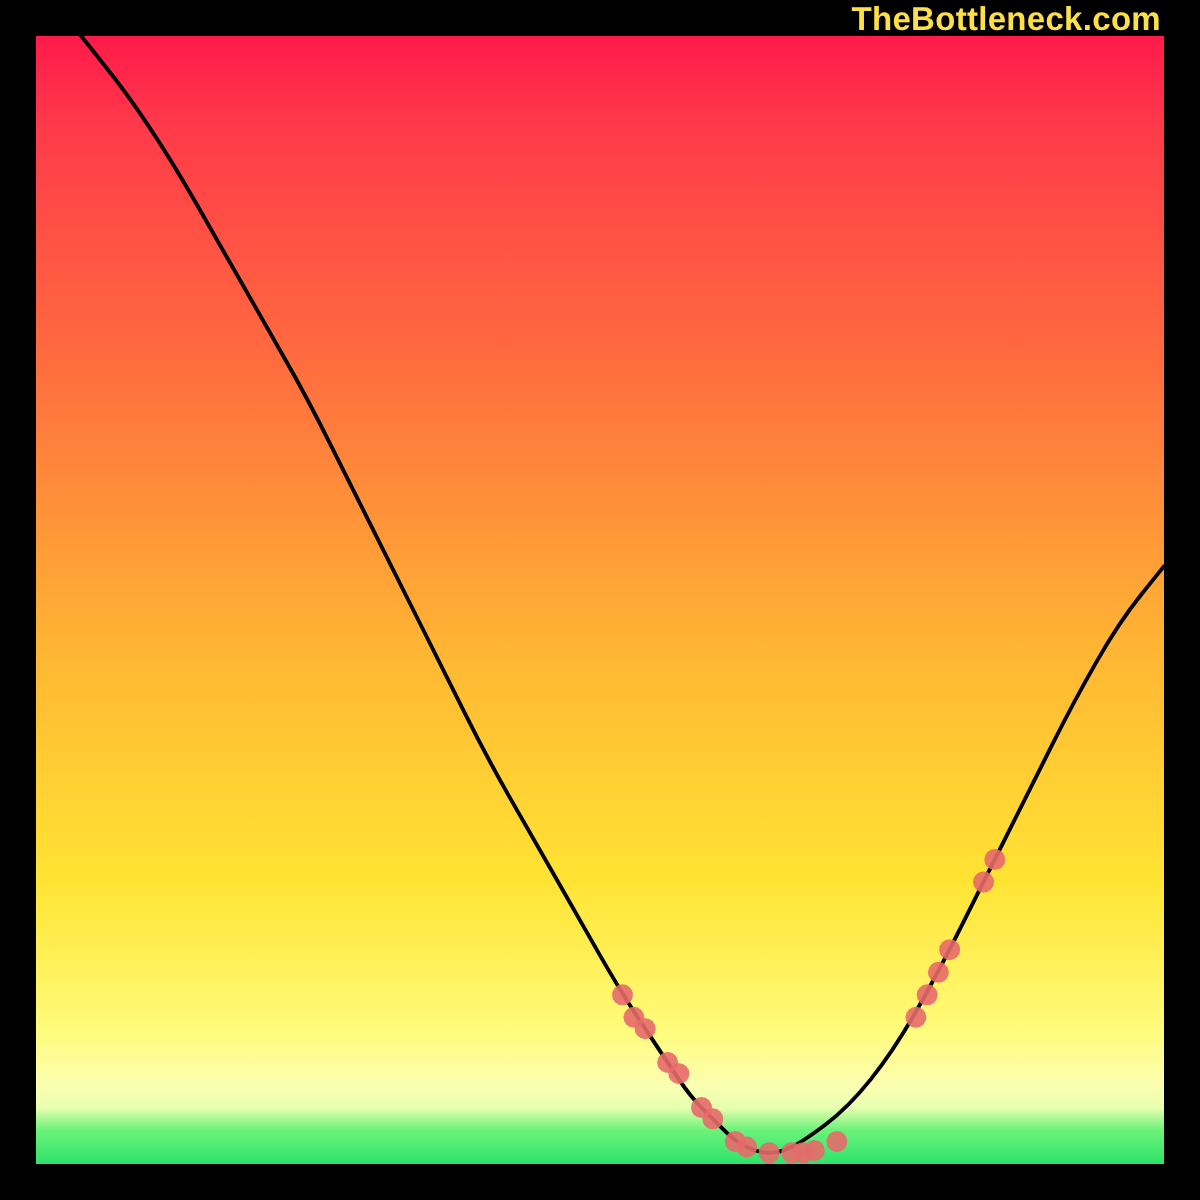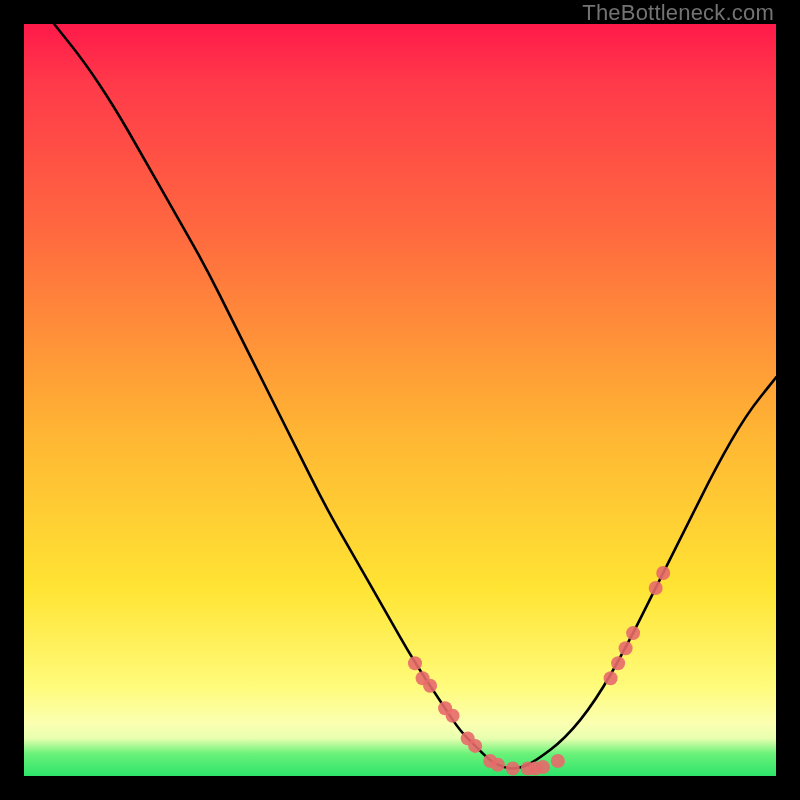--- a/index.html
+++ b/index.html
@@ -39,23 +39,23 @@
       #fbffb0 93%,
       #e8ffb0 95%,
       #6cf27a 97%,
       #2de36a 100%
     );
   }
   .watermark {
     position: absolute;
     top: 0px;
     right: 26px;
-    color: #737373;
+    color: #fde047;
     font-size: 22px;
-    font-weight: 400;
+    font-weight: 700;
     letter-spacing: 0.2px;
     user-select: none;
   }
   svg.curve {
     position: absolute;
     inset: 0;
   }
   .curve-path {
     fill: none;
     stroke: #000;

